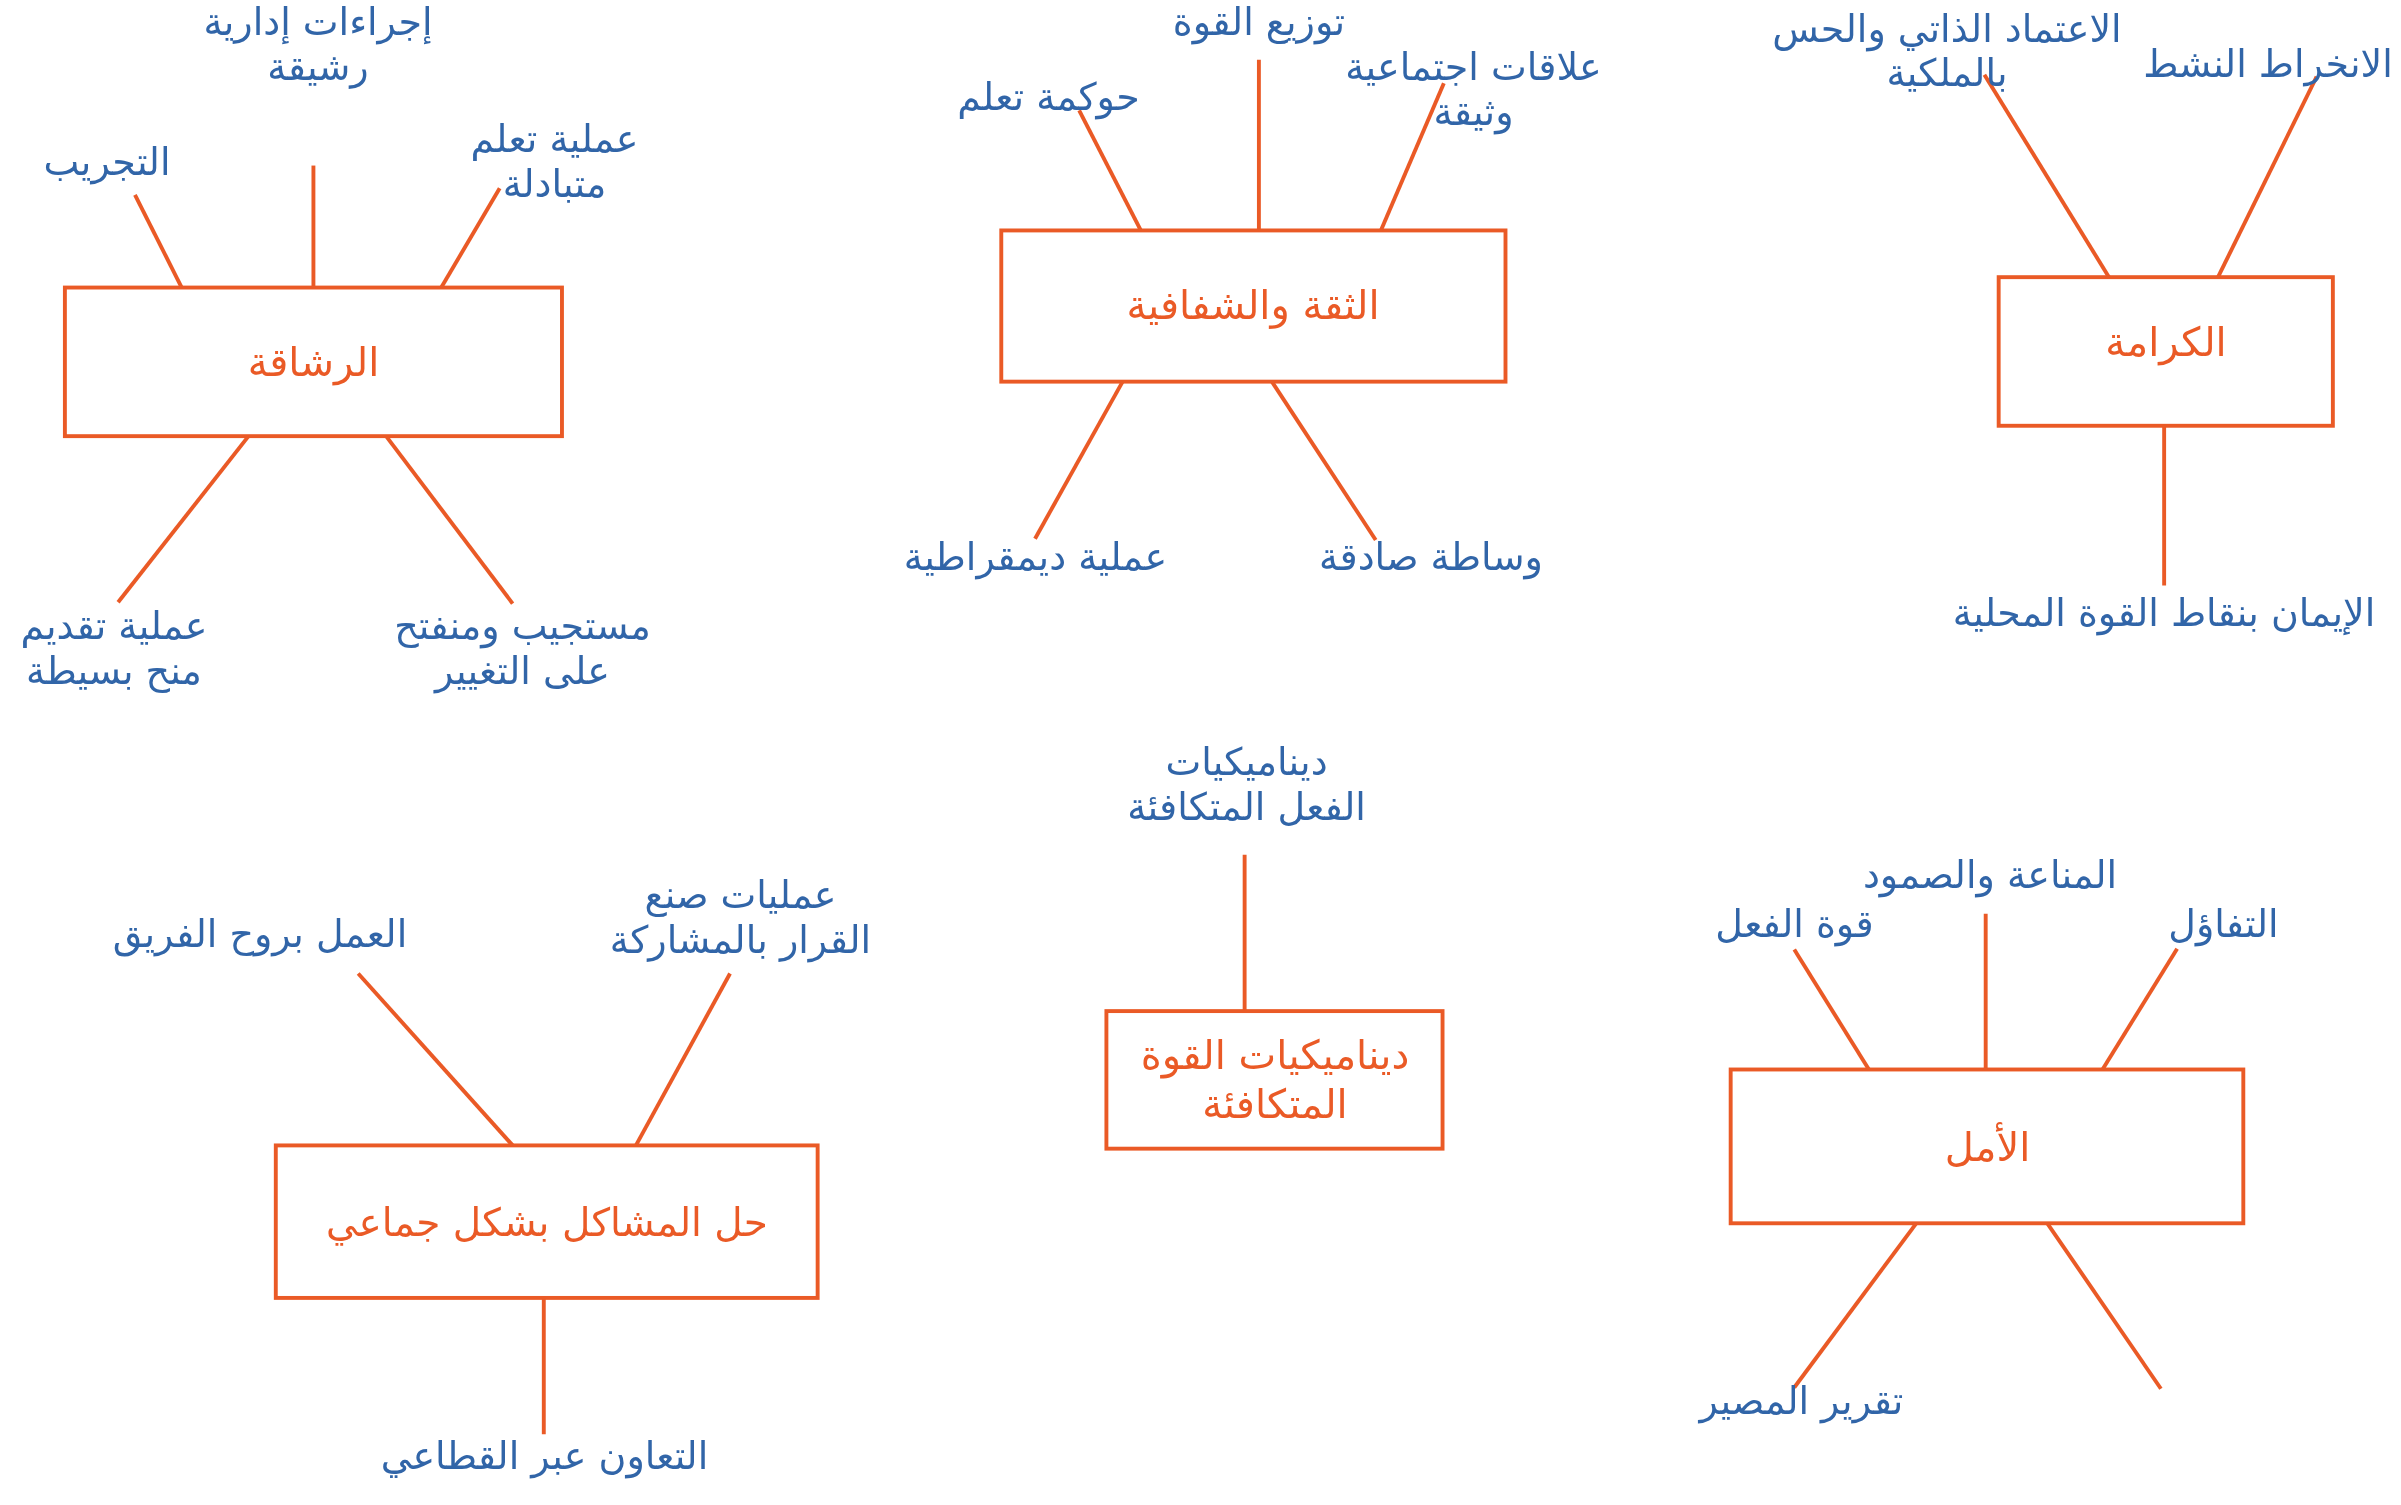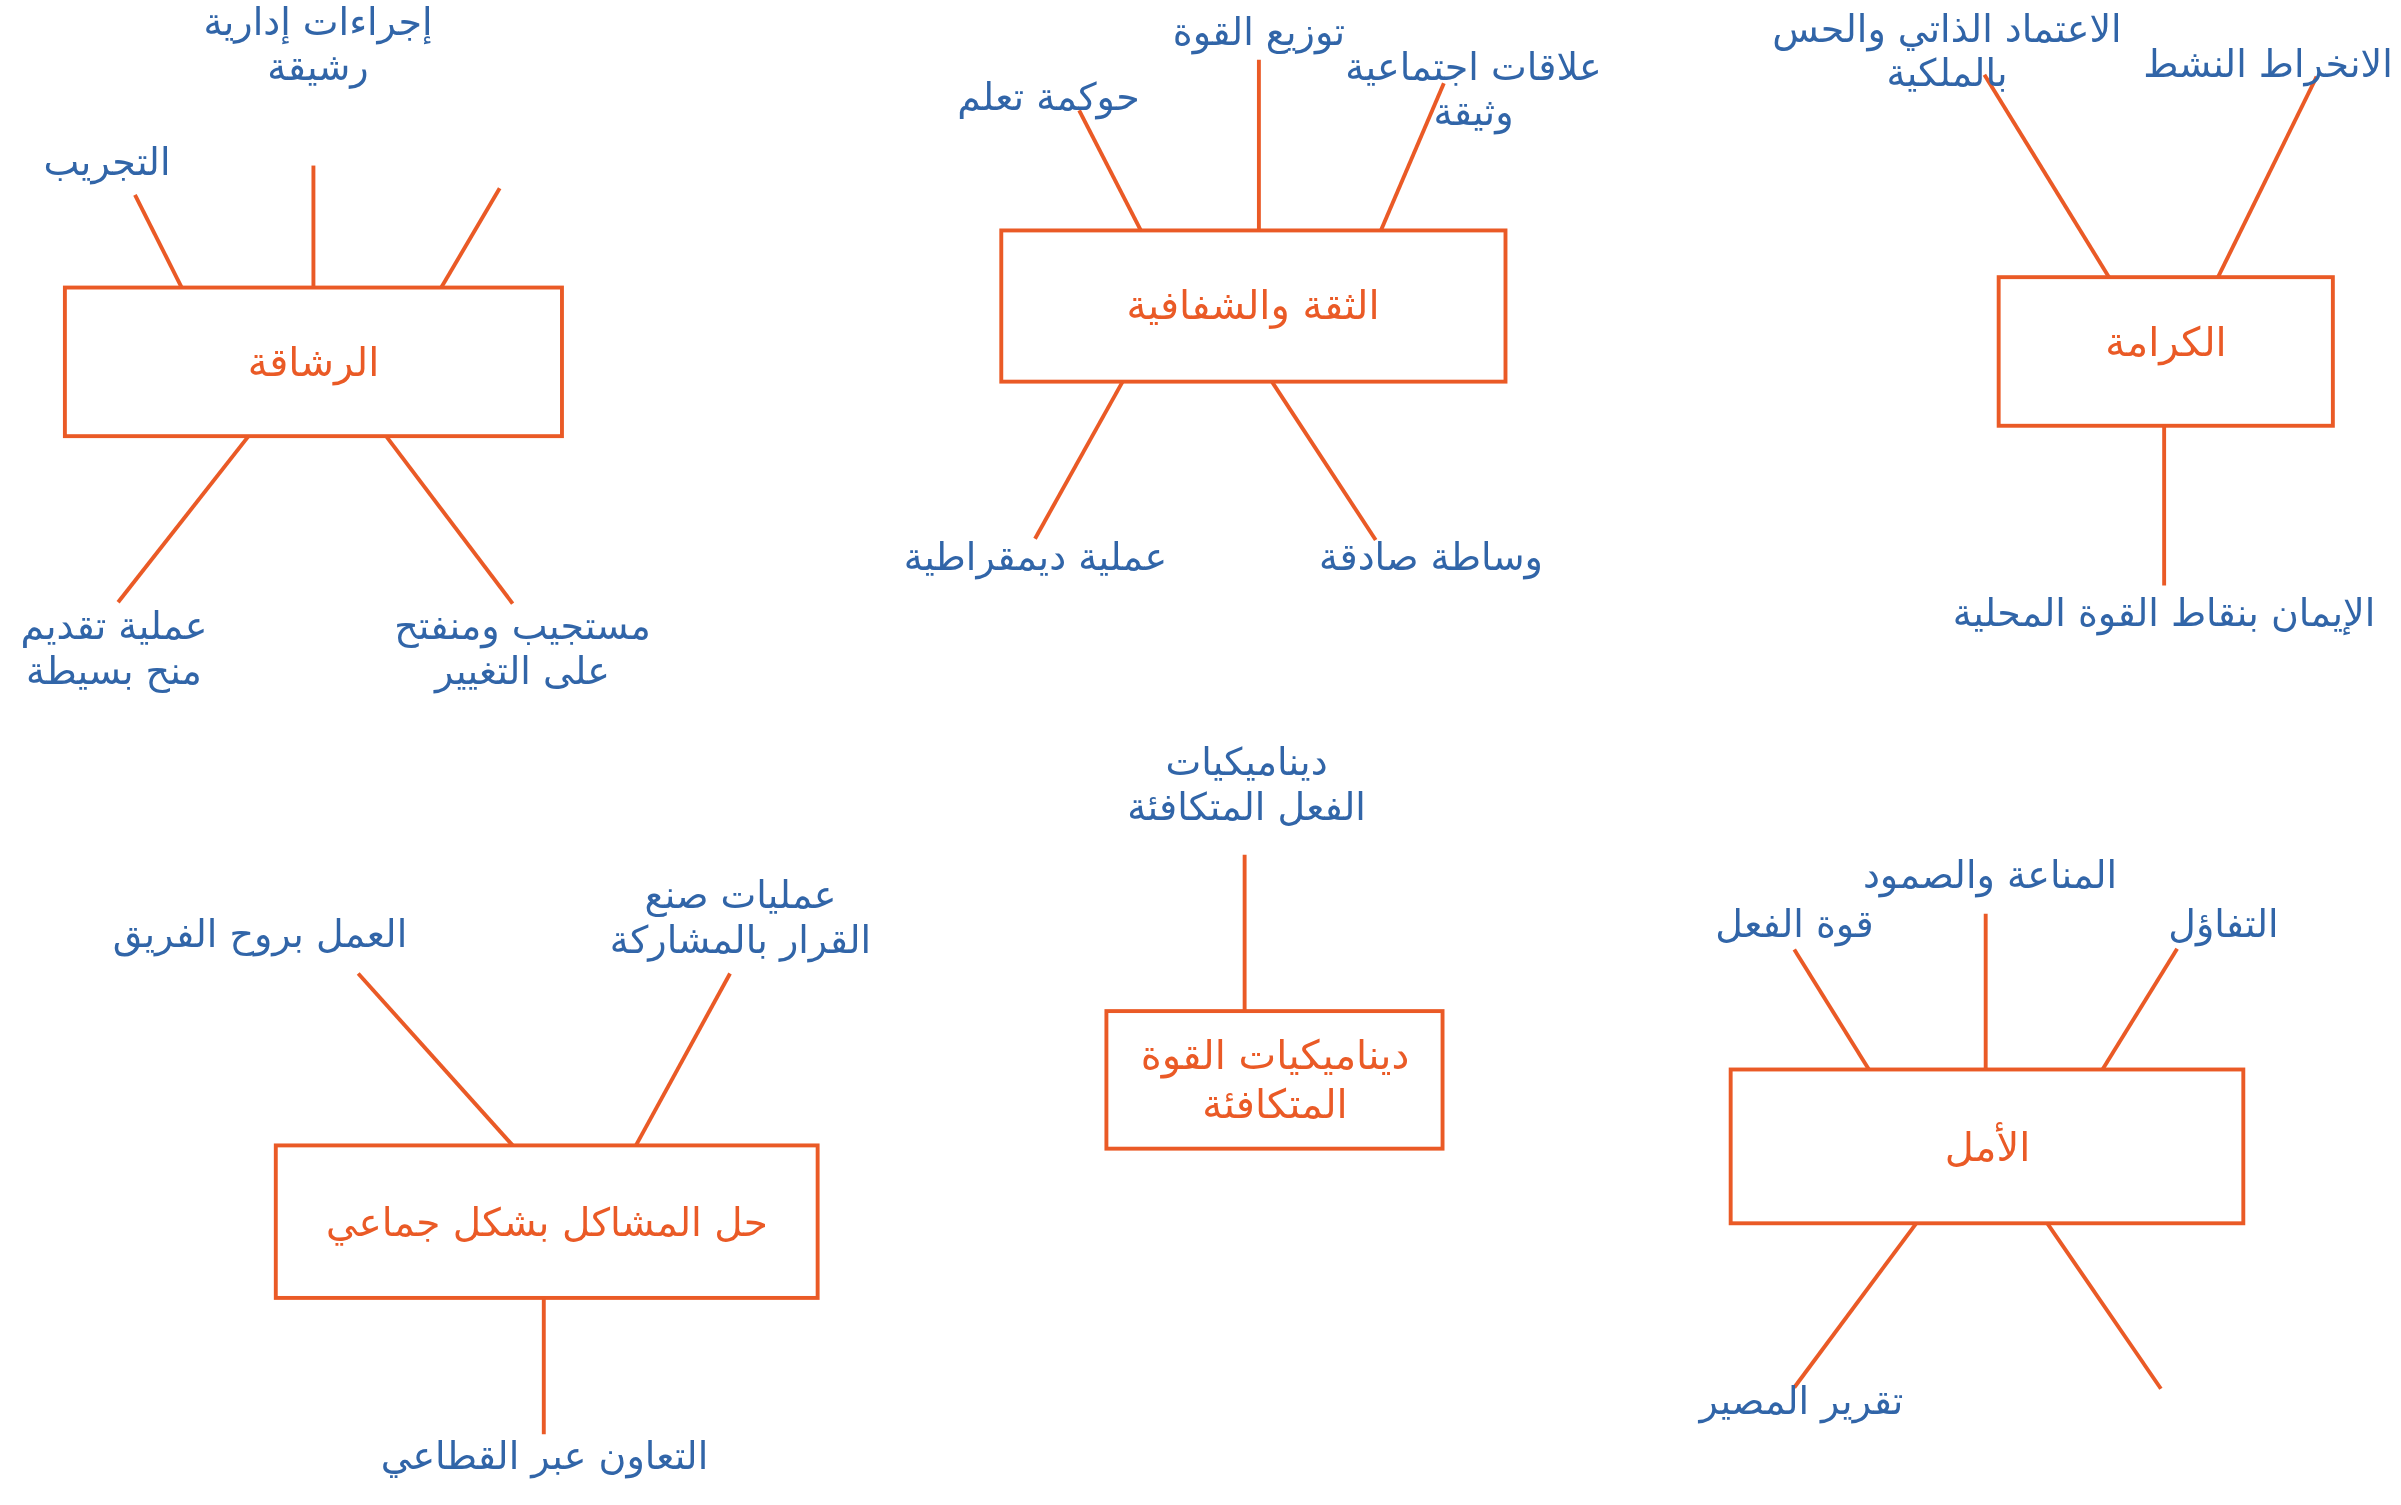--- a/index.html
+++ b/index.html
@@ -101,30 +101,32 @@
     <line x1="2953" y1="1885" x2="2765" y2="2138"></line>
     <line x1="3155" y1="1885" x2="3330" y2="2140"></line>
   </svg>
 
   <div class="node-box" style="left:65px; top:288px; width:497px; height:149px;">
     <span>الرشاقة</span>
   </div>
   <div class="leaf" style="left:0px; top:140px; width:214px;">التجريب</div>
   <div class="leaf two-line" style="left:172px; top:0px; width:292px;">إجراءات إدارية
 رشيقة</div>
+  <div class="leaf two-line" style="left:441px; top:117px; width:227px;">عملية تعلم
+متبادلة</div>
   <div class="leaf two-line" style="left:-16px; top:604px; width:260px;">عملية تقديم
 منح بسيطة</div>
   <div class="leaf two-line" style="left:370px; top:604px; width:305px;">مستجيب ومنفتح
 على التغيير</div>
 
   <div class="node-box" style="left:1001px; top:230px; width:504px; height:151px;">
     <span>الثقة والشفافية</span>
   </div>
   <div class="leaf" style="left:909px; top:75px; width:279px;">حوكمة تعلم</div>
-  <div class="leaf" style="left:1129px; top:10px; width:260px;">توزيع القوة</div>
+  <div class="leaf" style="left:1129px; top:0px; width:260px;">توزيع القوة</div>
   <div class="leaf two-line" style="left:1337px; top:45px; width:273px;">علاقات اجتماعية
 وثيقة</div>
   <div class="leaf" style="left:888px; top:535px; width:295px;">عملية ديمقراطية</div>
   <div class="leaf" style="left:1311px; top:535px; width:240px;">وساطة صادقة</div>
 
   <div class="node-box" style="left:1999px; top:277px; width:334px; height:131px;">
     <span>الكرامة</span>
   </div>
   <div class="leaf two-line" style="left:1746px; top:6.5px; width:402px;">الاعتماد الذاتي والحس
 بالملكية</div>

